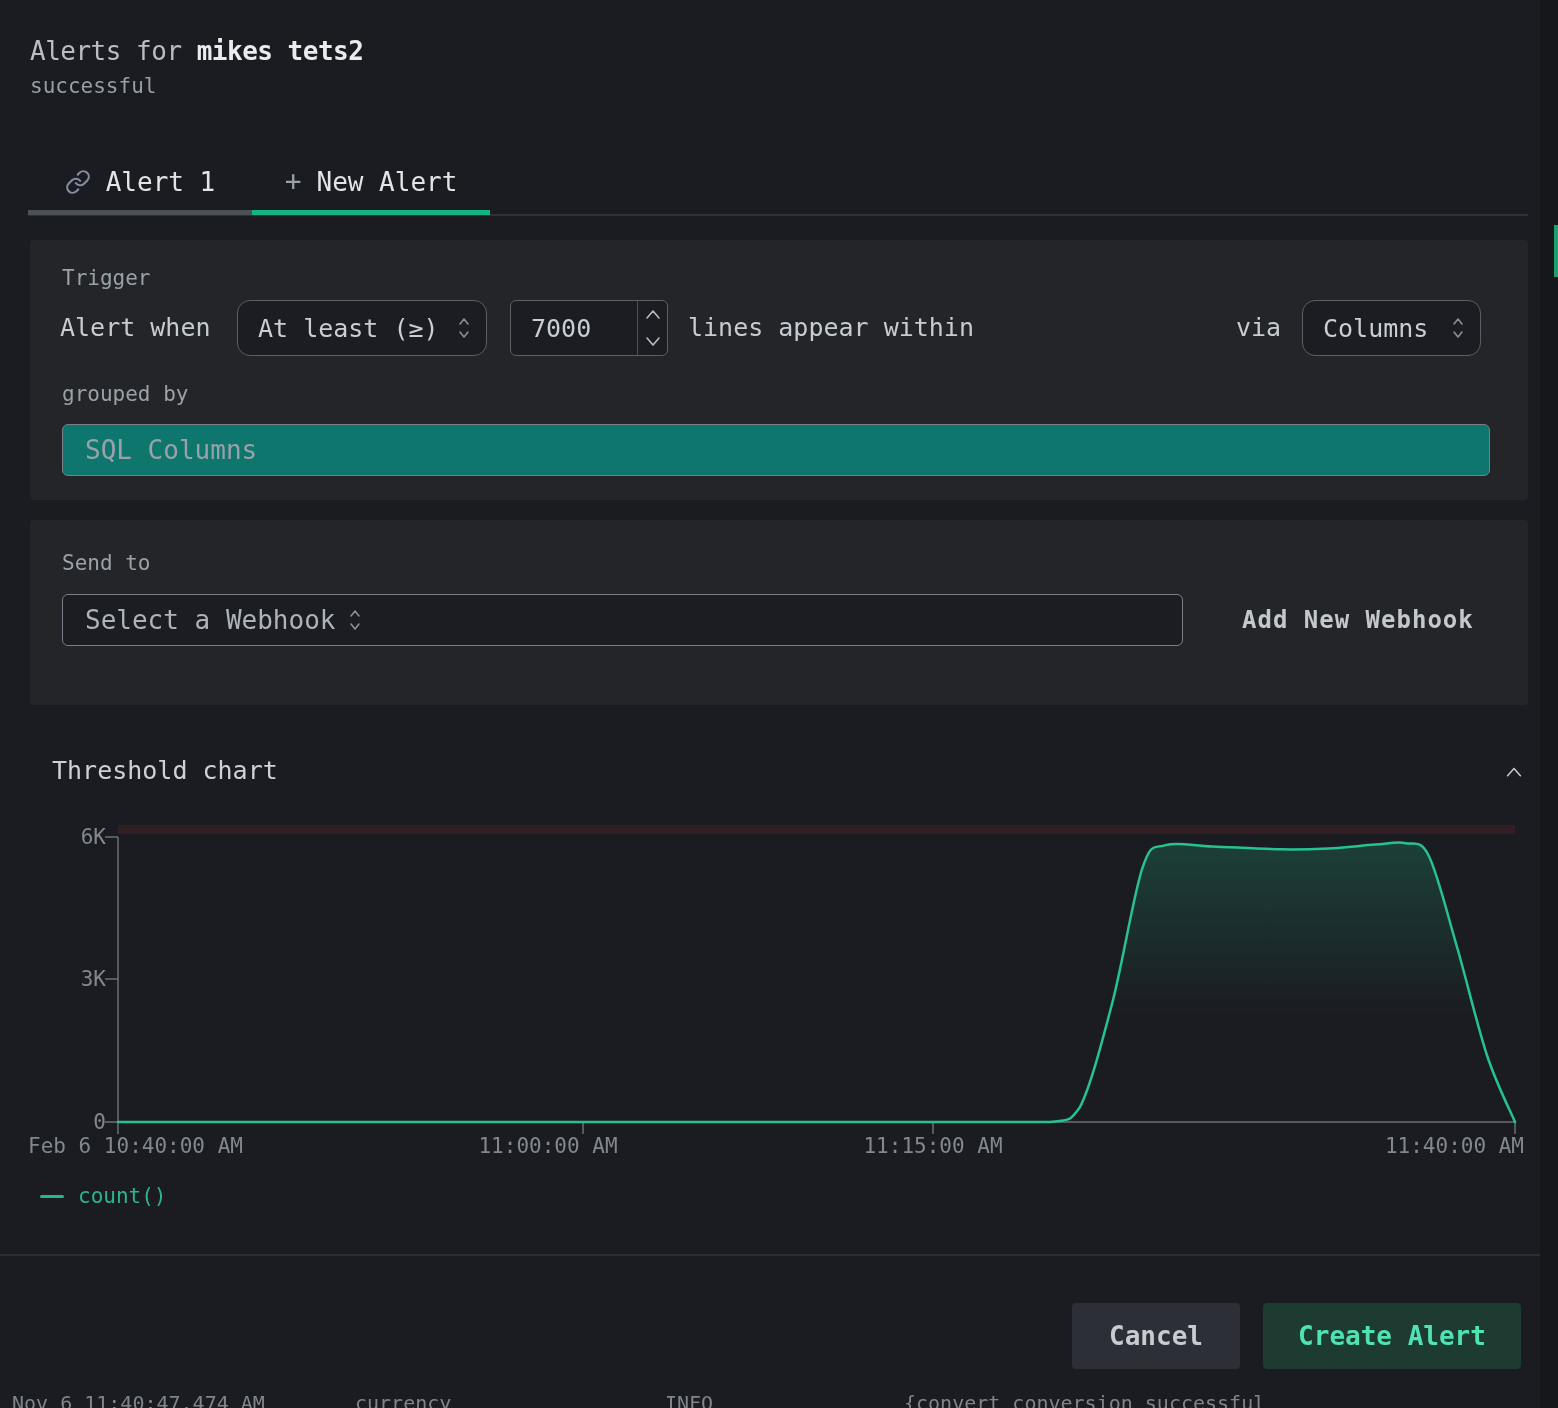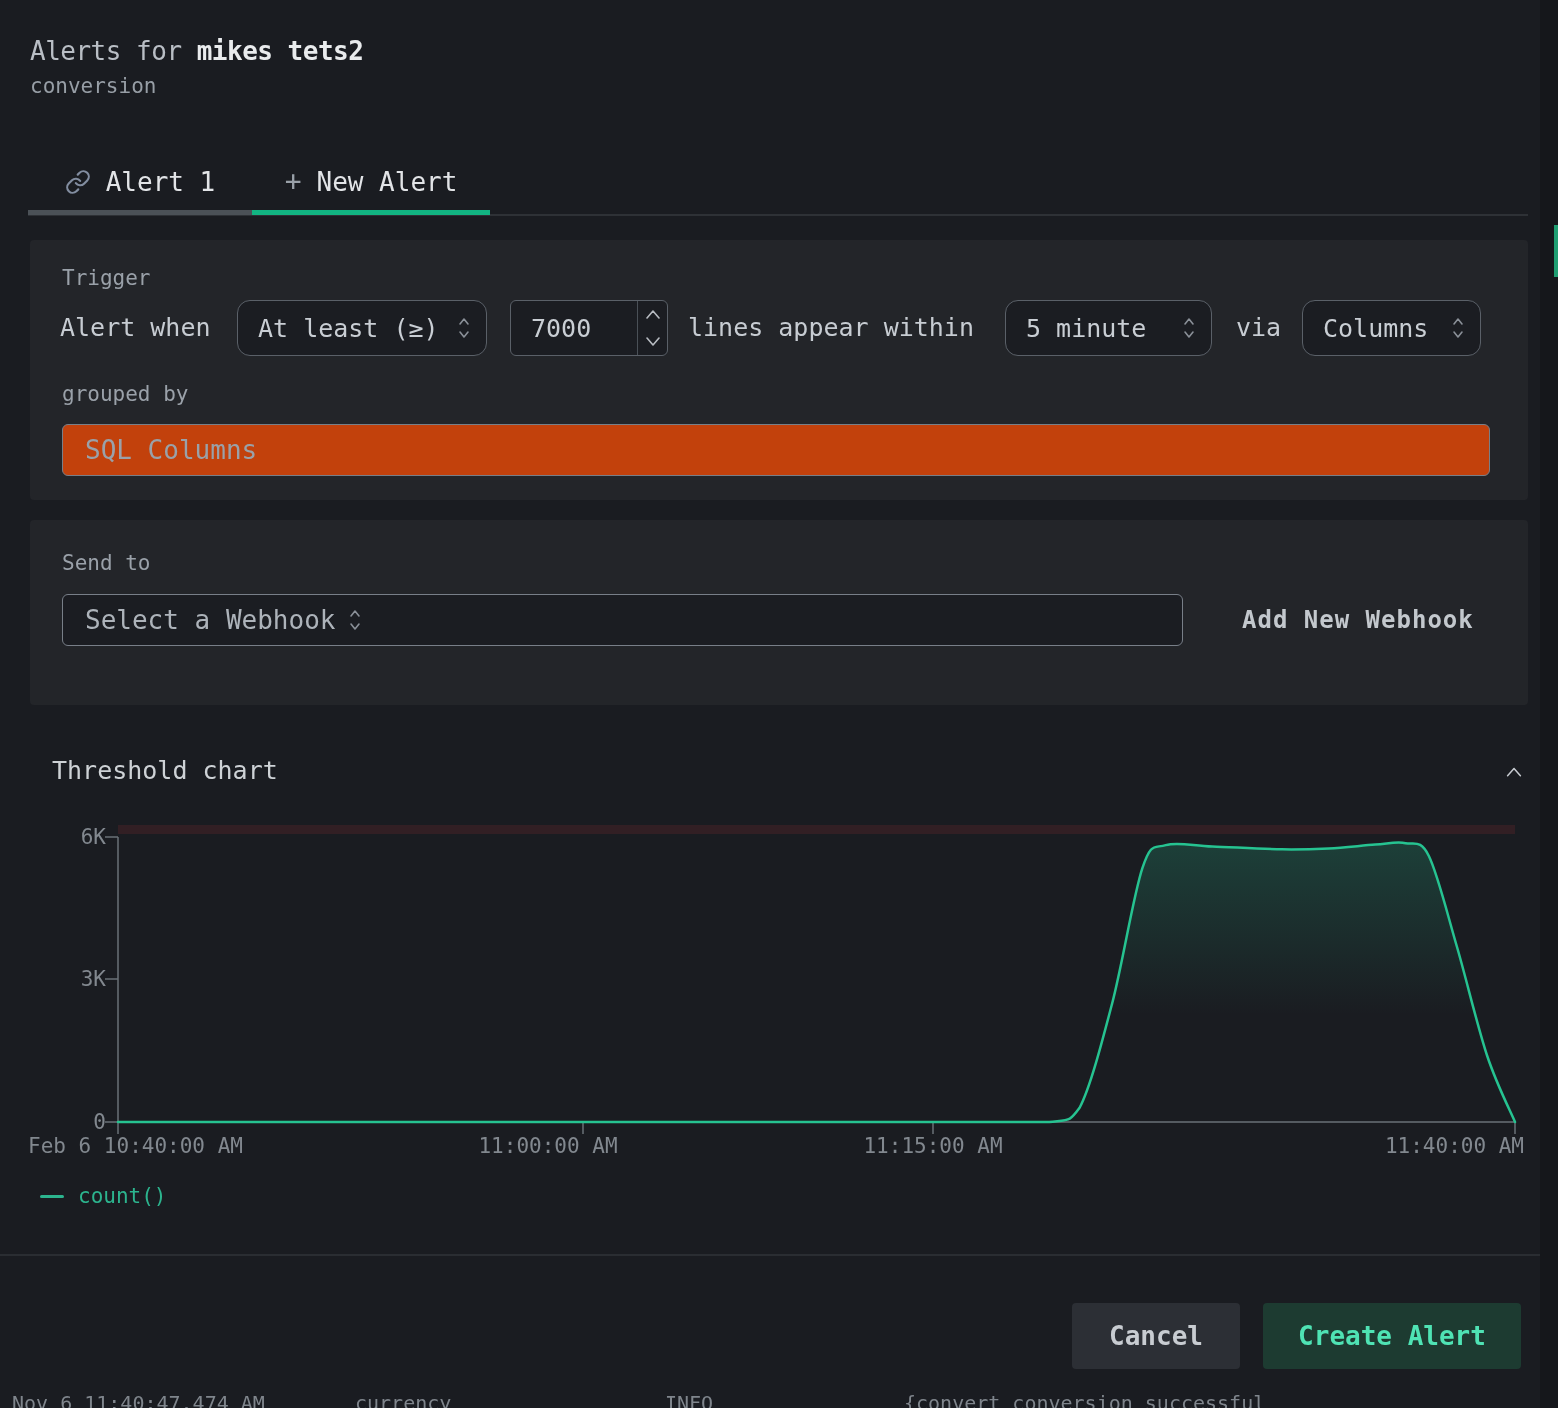--- a/index.html
+++ b/index.html
@@ -54,21 +54,21 @@
   .numbox input {
     width:126px; background:transparent; border:0; outline:0;
     color:#c9ced4; font:inherit; font-size:25px; padding-left:20px;
   }
   .spin { width:31px; border-left:1px solid #4a5057; display:flex; flex-direction:column; }
   .spin button { flex:1; background:transparent; border:0; color:#b7bbc1; cursor:pointer; display:flex; align-items:center; justify-content:center; padding:0; }
   .spin svg { width:14px; height:9px; }
 
   .wide-input {
     position:absolute; left:32px; width:1428px; height:52px;
-    background:#c2410c; border:1px solid #787f88; border-radius:6px;
+    background:#0f766e; border:1px solid #787f88; border-radius:6px;
     color:#c9ced4; font:inherit; font-size:26px; padding:0 22px; outline:0;
   }
   .wide-input::placeholder { color:#9aa1a9; opacity:1; }
 
   .webhook-select {
     position:absolute; left:32px; top:74px; width:1121px; height:52px;
     background:#1b1d22; border:1px solid #787f88; border-radius:6px;
     display:flex; align-items:center; font-size:26px; color:#adb3ba;
     padding:0 16px 0 22px; cursor:pointer;
   }
@@ -114,21 +114,21 @@
 <div class="abs right-strip"></div>
 <div class="abs green-sliver"></div>
 <div class="abs bg-log-row">
   <span class="log-ts">Nov 6 11:40:47.474 AM</span>
   <span class="log-svc">currency</span>
   <span class="log-lvl">INFO</span>
   <span class="log-msg">{convert conversion successful</span>
 </div>
 
 <div class="abs hdr-title"><span>Alerts for </span><b>mikes tets2</b></div>
-<div class="abs hdr-sub">conversion</div>
+<div class="abs hdr-sub">successful</div>
 
 <div class="abs tabs">
   <div class="thinline"></div>
   <div class="tab tab-1">
     <svg class="link-ic" viewBox="0 0 24 24" fill="none" stroke="currentColor" stroke-width="2" stroke-linecap="round" stroke-linejoin="round">
       <path d="M10 13a5 5 0 0 0 7.54.54l3-3a5 5 0 0 0-7.07-7.07l-1.72 1.71"></path>
       <path d="M14 11a5 5 0 0 0-7.54-.54l-3 3a5 5 0 0 0 7.07 7.07l1.71-1.71"></path>
     </svg>
     <span>Alert 1</span>
     <div class="tab-bar"></div>
@@ -164,27 +164,20 @@
       <button>
         <svg viewBox="0 0 14 9" fill="none" stroke="currentColor" stroke-width="1.6" stroke-linecap="round" stroke-linejoin="round">
             <polyline points="1,1 7,8 13,1"></polyline>
           </svg>
       </button>
     </div>
   </div>
 
   <div class="row-text" style="left:658px;">lines appear within</div>
 
-  <div class="selbox" style="left:975px; width:207px;">
-    <span class="selval">5 minute</span>
-    <svg class="caret2" viewBox="0 0 16 26" fill="none" stroke="currentColor" stroke-width="1.6" stroke-linecap="round" stroke-linejoin="round">
-      <polyline points="4,9 8,4 12,9"></polyline>
-        <polyline points="4,17 8,22 12,17"></polyline>
-    </svg>
-  </div>
 
   <div class="row-text" style="left:1206px;">via</div>
 
   <div class="selbox" style="left:1272px; width:179px;">
     <span class="selval">Columns</span>
     <svg class="caret2" viewBox="0 0 16 26" fill="none" stroke="currentColor" stroke-width="1.6" stroke-linecap="round" stroke-linejoin="round">
       <polyline points="4,9 8,4 12,9"></polyline>
         <polyline points="4,17 8,22 12,17"></polyline>
     </svg>
   </div>

